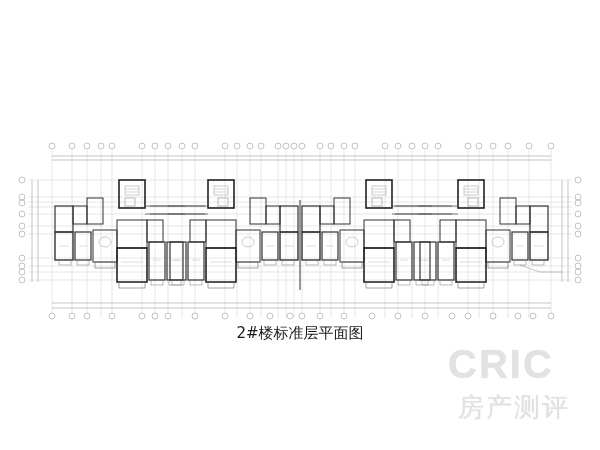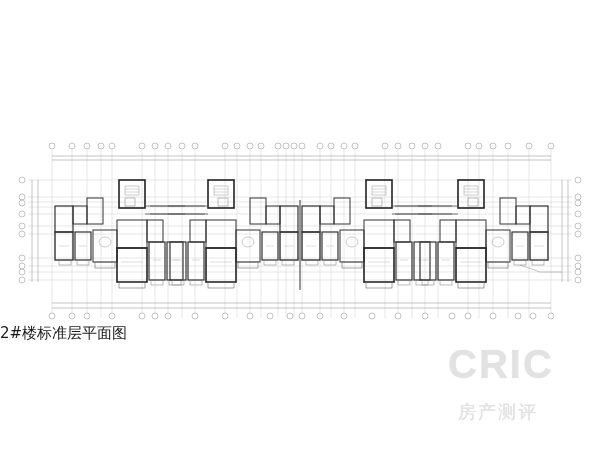--- a/index.html
+++ b/index.html
@@ -1,29 +1,29 @@
 <!DOCTYPE html>
 <html><head>
 <meta charset="utf-8">
 <style>
   html, body { margin: 0; padding: 0; background: #ffffff; }
   body { width: 600px; height: 450px; position: relative; overflow: hidden; font-family: "DejaVu Sans", sans-serif; }
   #plan { position: absolute; left: 0; top: 0; width: 600px; height: 450px; }
   .title {
     position: absolute; left: 0; width: 600px; top: 324px;
-    font-size: 15px; color: #1a1a1a; letter-spacing: 0px;
+    text-align: center; font-size: 15px; color: #1a1a1a; letter-spacing: 0px;
     font-family: "DejaVu Sans", sans-serif;
   }
   .wm-en {
     position: absolute; left: 448px; top: 342px; font-size: 40px; font-weight: bold;
     color: rgba(225,225,225,0.95); font-family: "Liberation Sans", sans-serif; letter-spacing: 2px;
     text-shadow: 0 0 1px rgba(200,200,200,0.6);
   }
   .wm-cn {
-    position: absolute; left: 458px; top: 400px; font-size: 18px;
+    position: absolute; left: 458px; top: 390px; font-size: 26px;
     color: rgba(225,225,225,0.95); font-family: "DejaVu Sans", sans-serif; letter-spacing: 2px;
     text-shadow: 0 0 1px rgba(200,200,200,0.6);
   }
 </style>
 </head>
 <body>
 
 <svg id="plan" viewBox="0 0 600 450" xmlns="http://www.w3.org/2000/svg">
   <defs>
     <g id="wing">

